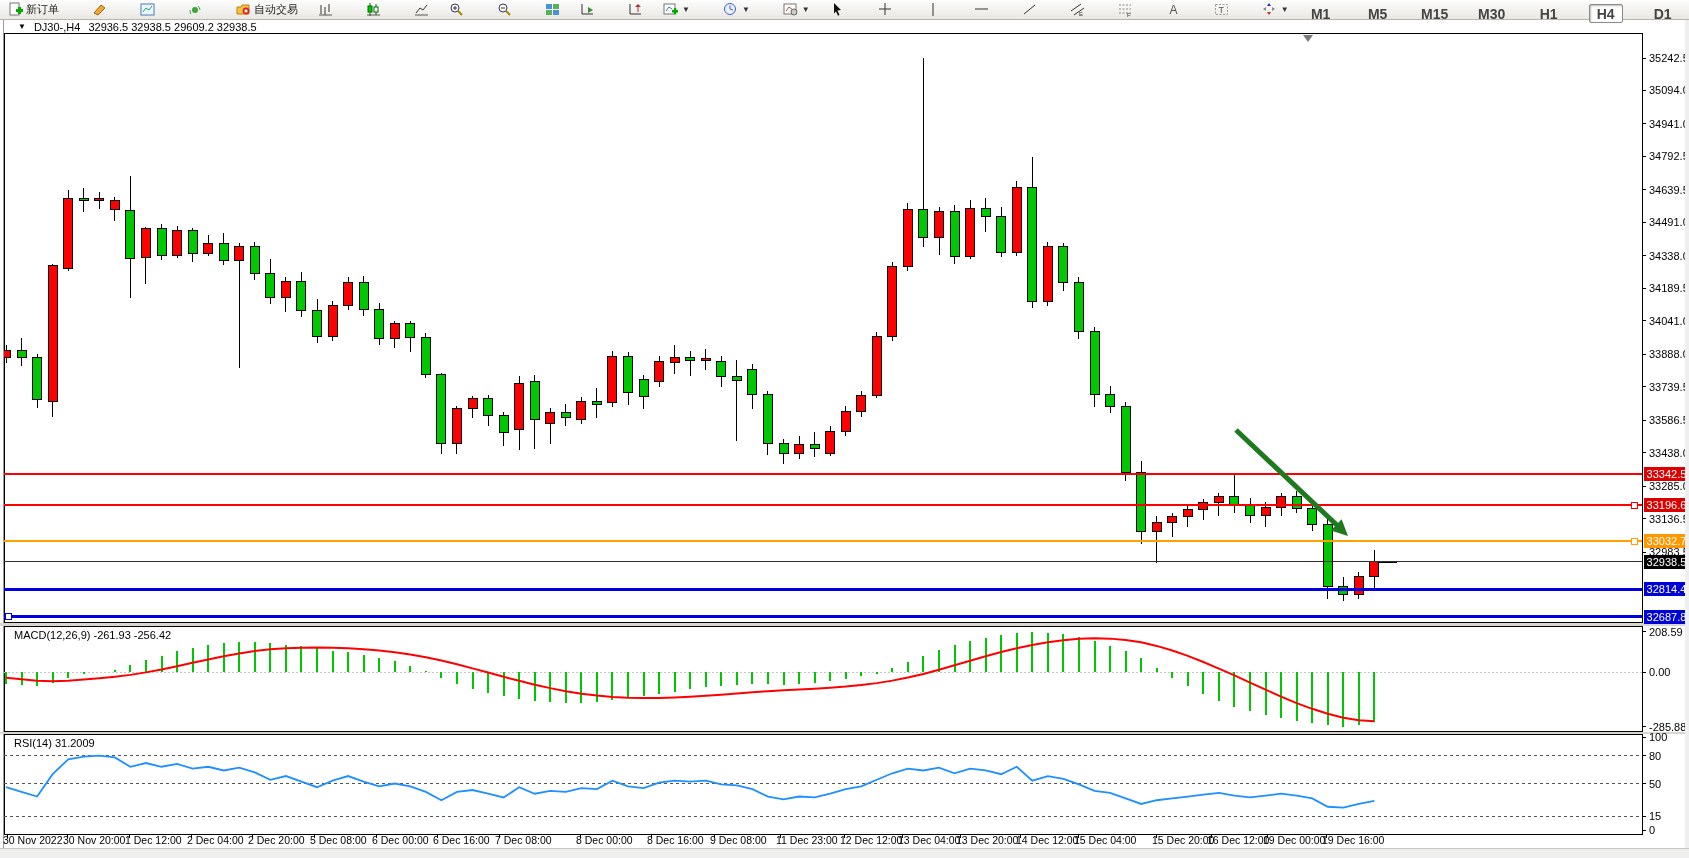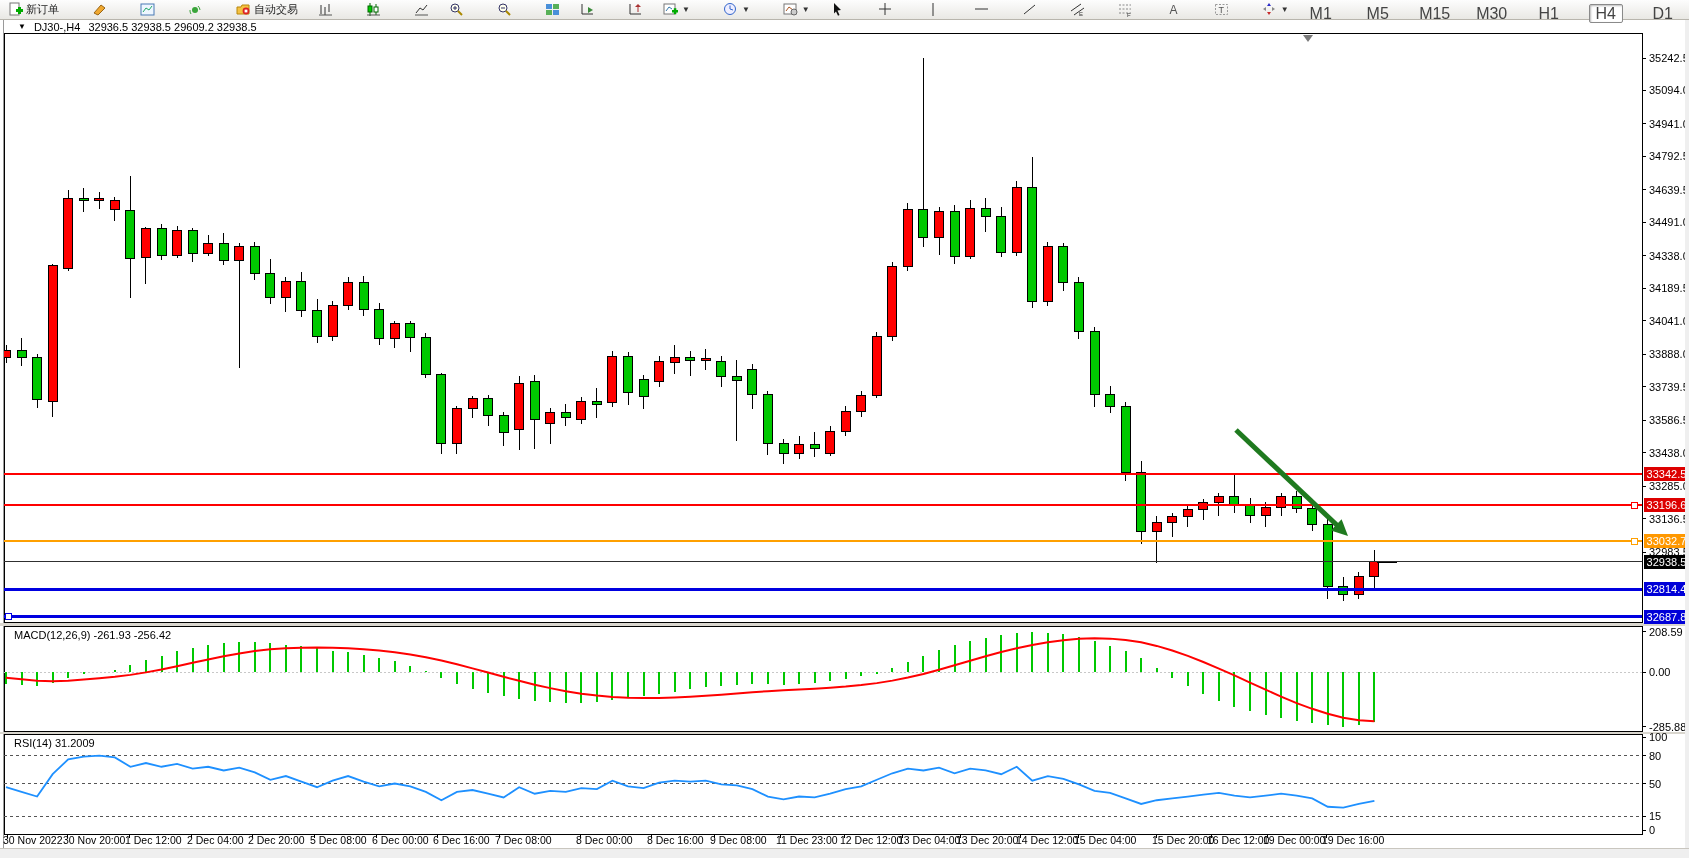--- a/index.html
+++ b/index.html
@@ -6,21 +6,21 @@
     font-family:"Liberation Sans","DejaVu Sans",sans-serif;}
   #toolbar{position:absolute;left:0;top:0;width:1689px;height:19px;
     background:linear-gradient(#fdfdfd,#e9e8e4);border-bottom:1px solid #b8b5ad;
     display:flex;align-items:center;font-size:11px;color:#222;z-index:5;}
   .tb-group{display:flex;align-items:center;height:25px;padding:0 3px;gap:23px;}
   .tb-sep{width:1px;height:15px;background:#b5b2aa;margin:0 2px;}
   .tb-btn{display:flex;align-items:center;gap:3px;padding:1px 4px;height:15px;border:1px solid transparent;
     border-radius:2px;cursor:default;white-space:nowrap;}
   .tb-btn.active{background:#fff;border:1px solid #8a8a8a;box-shadow:inset 1px 1px 2px #bbb;}
   .tb-btn svg{display:block;}
-  .tf-btn{font-size:16px;font-weight:normal;color:#444;width:24px;justify-content:center;margin-top:8px;}
+  .tf-btn{font-size:14px;font-weight:bold;color:#444;width:24px;justify-content:center;margin-top:8px;}
   .caret{font-size:8px;color:#333;margin-left:1px;}
   .badge{position:relative;display:inline-block;}
   .badge .bub{position:absolute;top:-4px;right:-7px;background:#e03020;color:#fff;border-radius:7px;
     font-size:9px;font-weight:bold;padding:0 4px;line-height:11px;}
   #titlebar{position:absolute;left:4px;top:20px;width:1680px;height:13px;background:#fff;
     font-size:11px;color:#000;display:flex;align-items:center;gap:8px;z-index:4;}
   #titlebar .sym{margin-left:14px;}
   #winframe{position:absolute;left:3px;top:19px;width:1682px;height:828px;border:1px solid #9a9a9a;background:#fff;z-index:1;}
   #chart{position:absolute;left:0;top:0;width:1689px;height:858px;z-index:2;}
   #rightstrip{position:absolute;right:0;top:19px;width:4px;height:839px;background:#efefef;z-index:3;}

